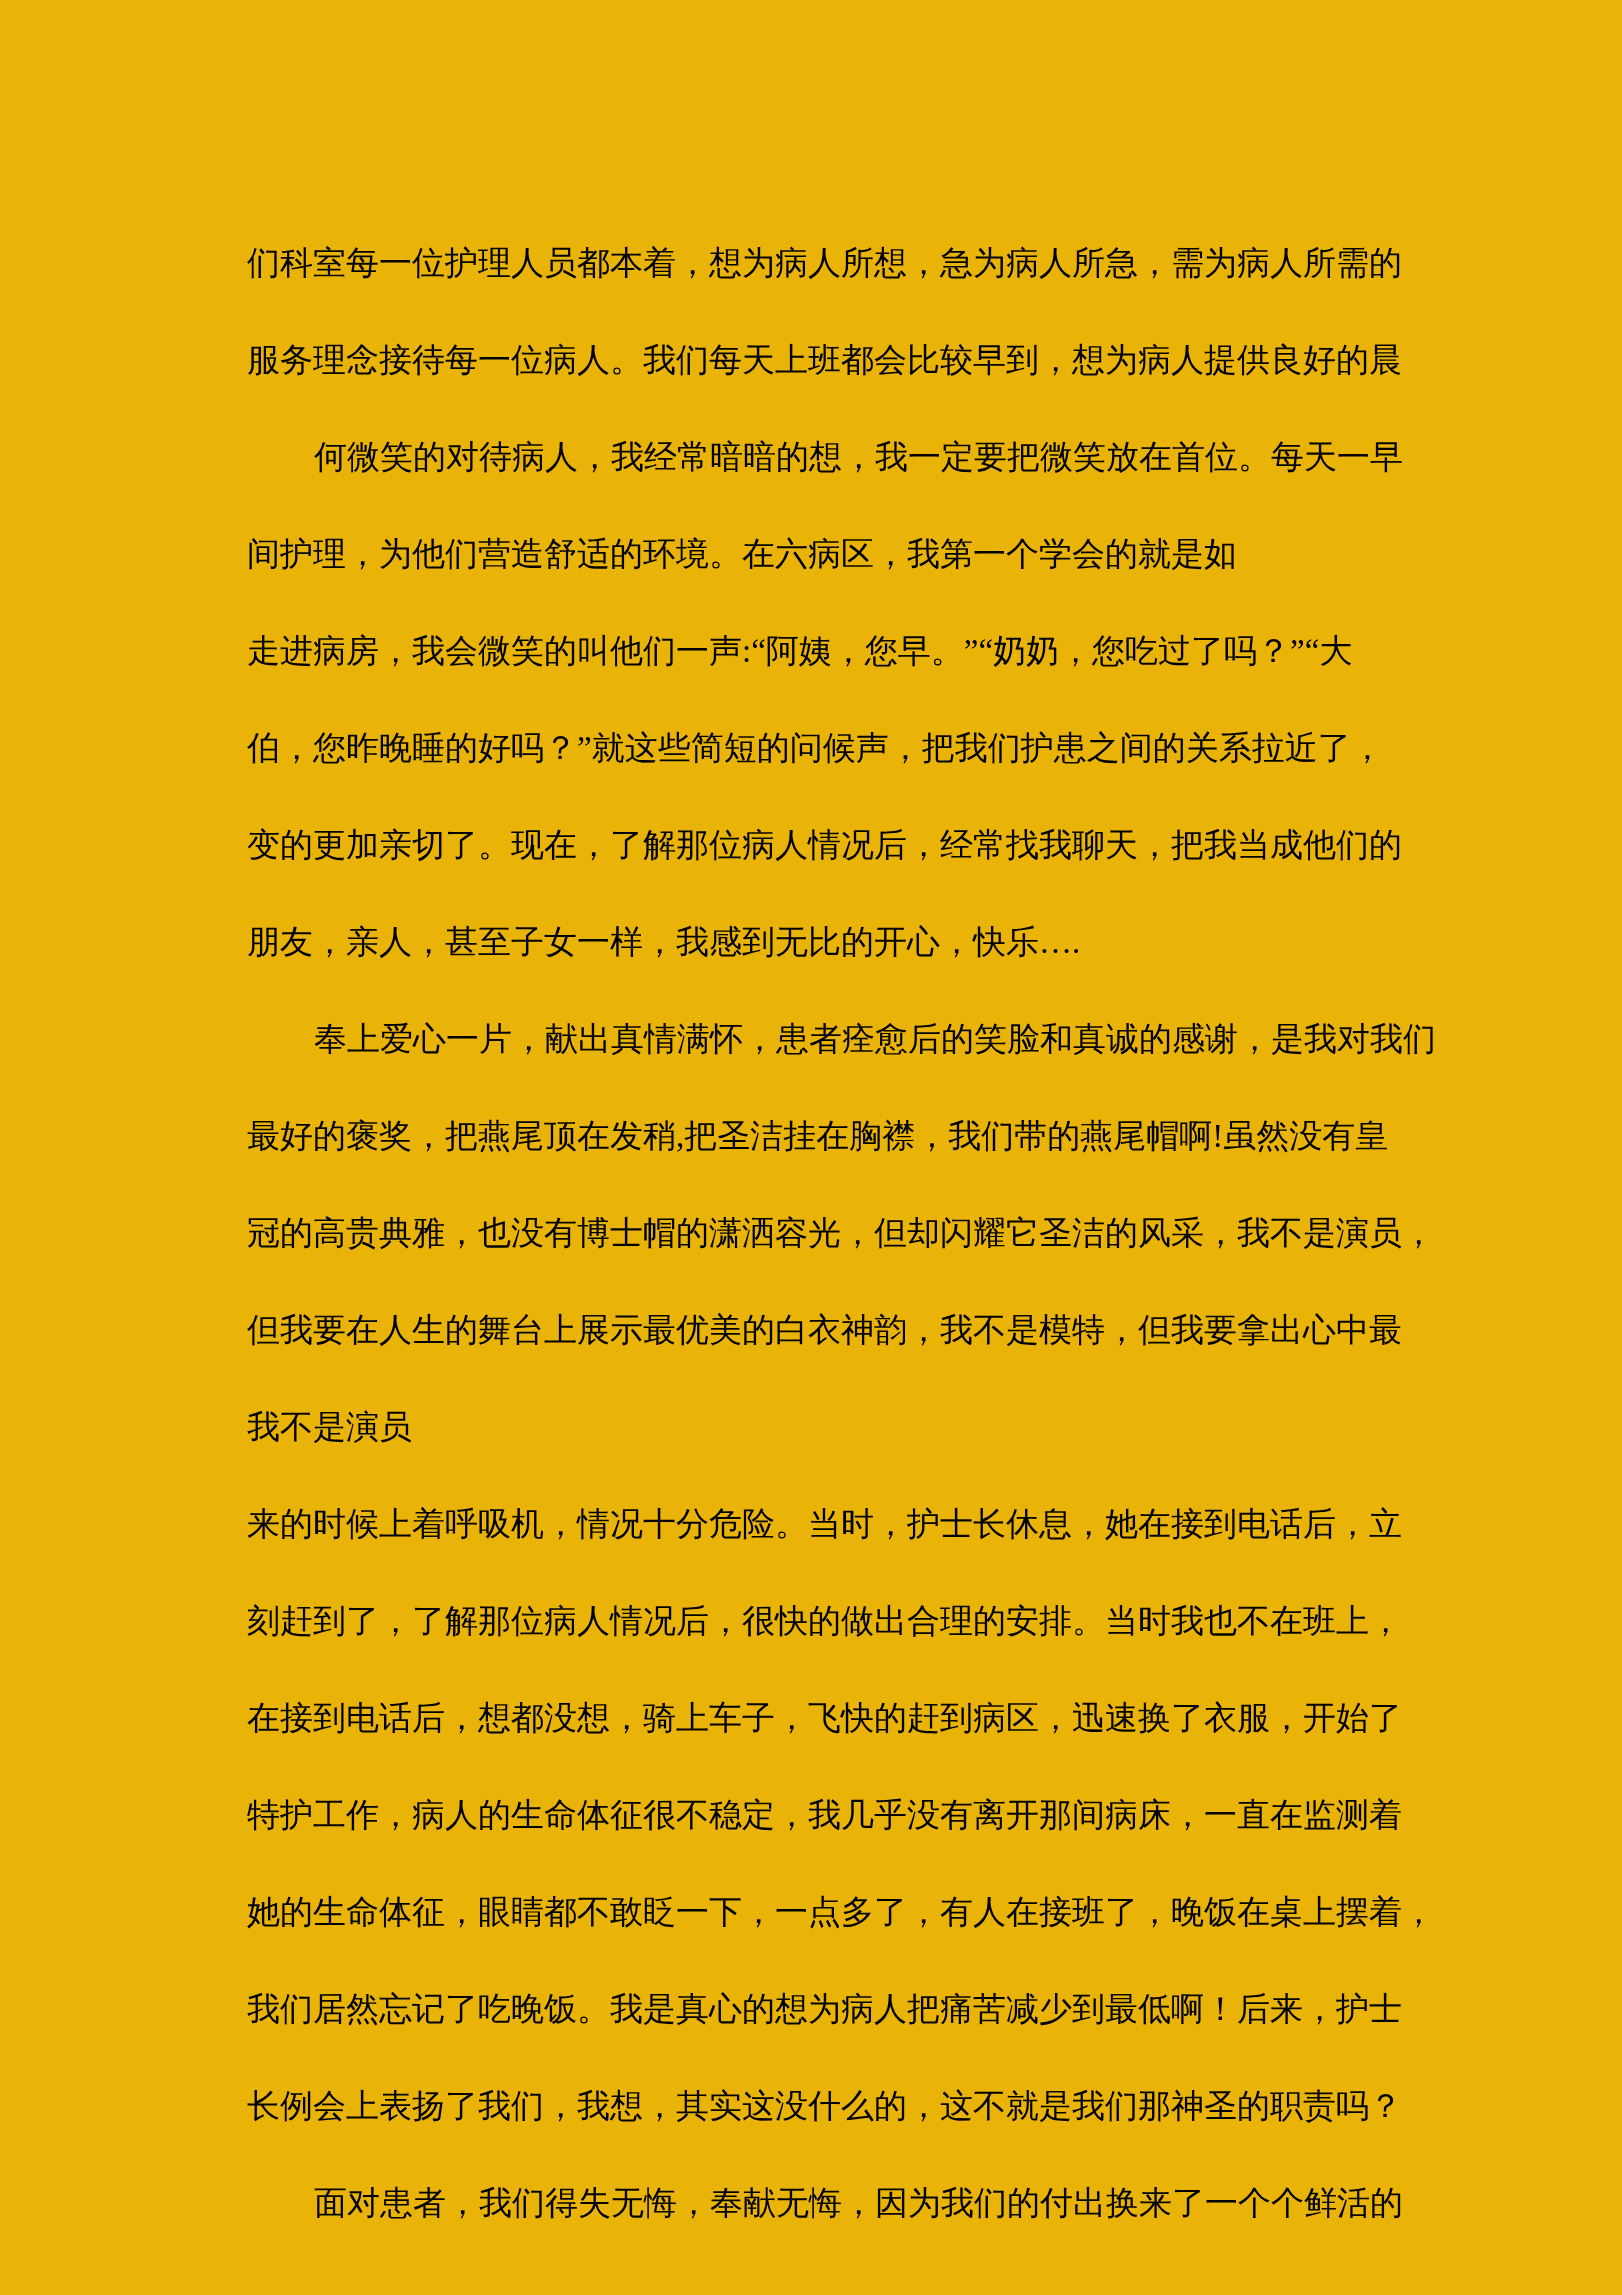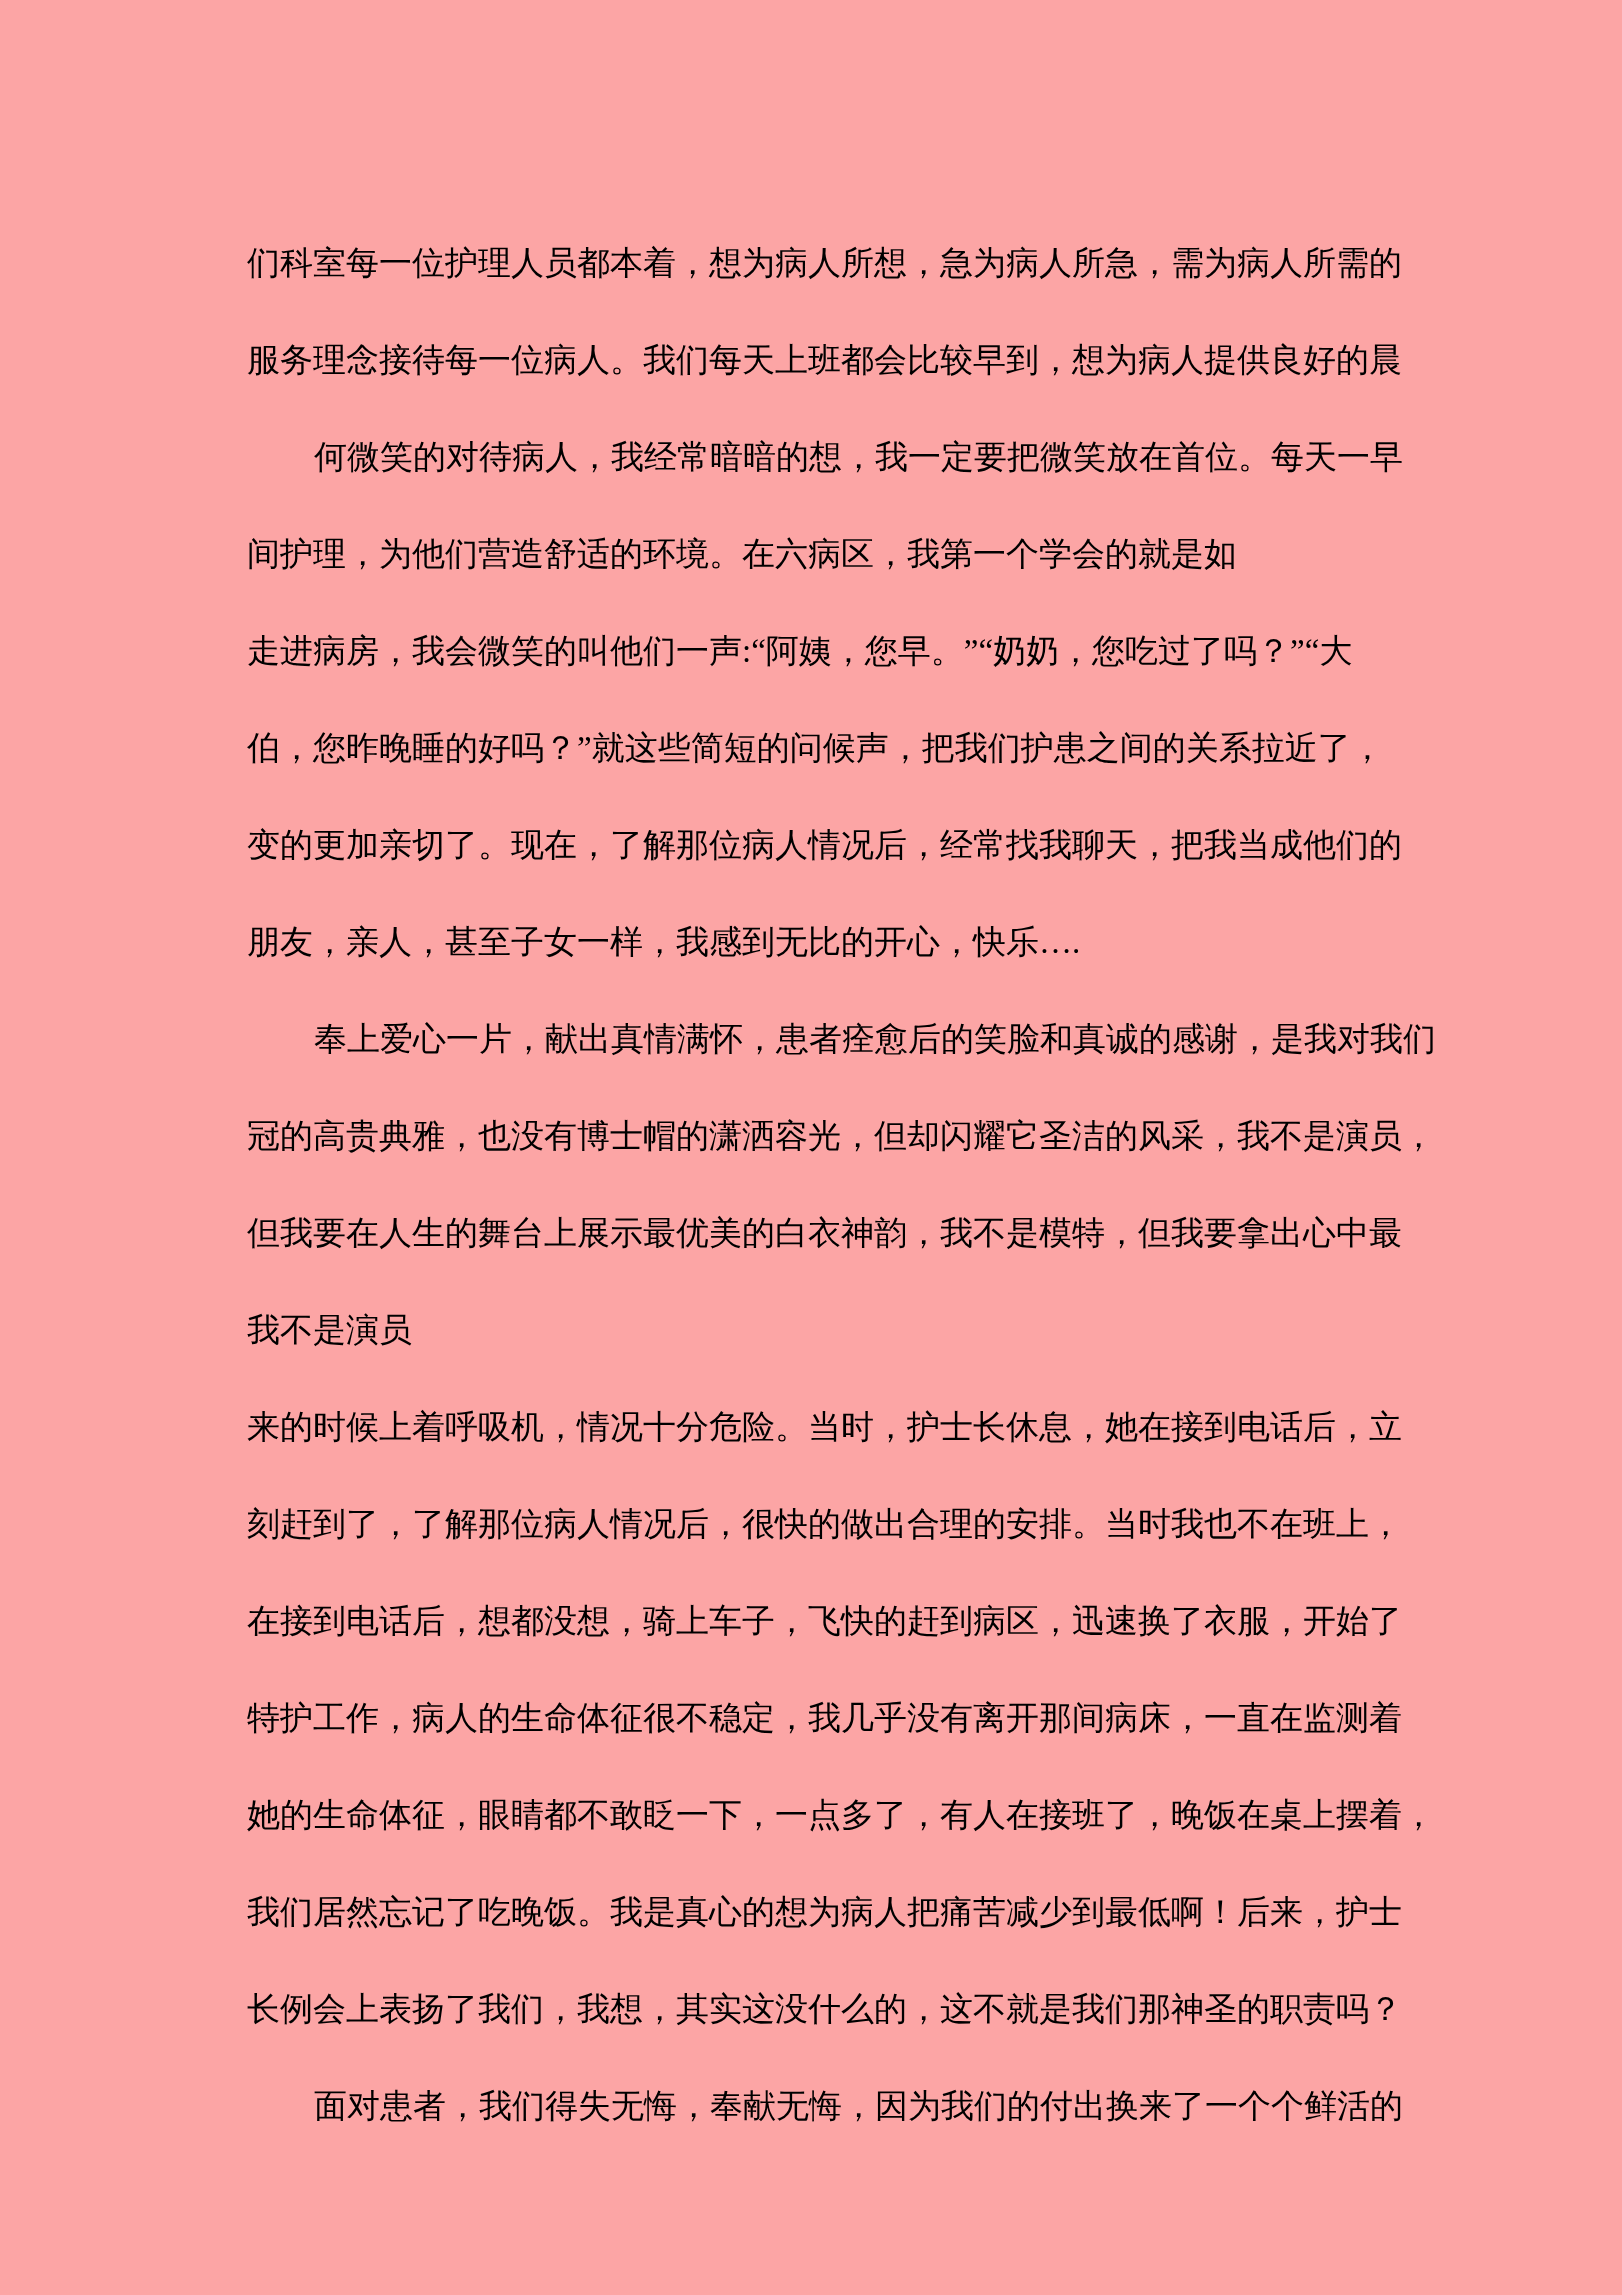--- a/index.html
+++ b/index.html
@@ -4,21 +4,21 @@
 <style>
   html, body {
     margin: 0;
     padding: 0;
     background: #ffffff;
   }
   .page {
     position: relative;
     width: 1623px;
     height: 2295px;
-    background: #fca5a5;
+    background: #eab308;
     overflow: hidden;
     font-family: "Liberation Serif", "DejaVu Serif", serif;
   }
   .content {
     position: absolute;
     left: 247px;
     top: 198px;
     width: 1178px;
   }
   .line {
@@ -40,20 +40,21 @@
   <div class="content">
     <p class="line">们科室每一位护理人员都本着，想为病人所想，急为病人所急，需为病人所需的</p>
     <p class="line">服务理念接待每一位病人。我们每天上班都会比较早到，想为病人提供良好的晨</p>
     <p class="line indent">何微笑的对待病人，我经常暗暗的想，我一定要把微笑放在首位。每天一早</p>
     <p class="line">间护理，为他们营造舒适的环境。在六病区，我第一个学会的就是如</p>
     <p class="line">走进病房，我会微笑的叫他们一声:“阿姨，您早。”“奶奶，您吃过了吗？”“大</p>
     <p class="line">伯，您昨晚睡的好吗？”就这些简短的问候声，把我们护患之间的关系拉近了，</p>
     <p class="line">变的更加亲切了。现在，了解那位病人情况后，经常找我聊天，把我当成他们的</p>
     <p class="line">朋友，亲人，甚至子女一样，我感到无比的开心，快乐….</p>
     <p class="line indent">奉上爱心一片，献出真情满怀，患者痊愈后的笑脸和真诚的感谢，是我对我们</p>
+    <p class="line">最好的褒奖，把燕尾顶在发稍,把圣洁挂在胸襟，我们带的燕尾帽啊!虽然没有皇</p>
     <p class="line">冠的高贵典雅，也没有博士帽的潇洒容光，但却闪耀它圣洁的风采，我不是演员，</p>
     <p class="line">但我要在人生的舞台上展示最优美的白衣神韵，我不是模特，但我要拿出心中最</p>
     <p class="line">我不是演员</p>
     <p class="line">来的时候上着呼吸机，情况十分危险。当时，护士长休息，她在接到电话后，立</p>
     <p class="line">刻赶到了，了解那位病人情况后，很快的做出合理的安排。当时我也不在班上，</p>
     <p class="line">在接到电话后，想都没想，骑上车子，飞快的赶到病区，迅速换了衣服，开始了</p>
     <p class="line">特护工作，病人的生命体征很不稳定，我几乎没有离开那间病床，一直在监测着</p>
     <p class="line">她的生命体征，眼睛都不敢眨一下，一点多了，有人在接班了，晚饭在桌上摆着，</p>
     <p class="line">我们居然忘记了吃晚饭。我是真心的想为病人把痛苦减少到最低啊！后来，护士</p>
     <p class="line">长例会上表扬了我们，我想，其实这没什么的，这不就是我们那神圣的职责吗？</p>

